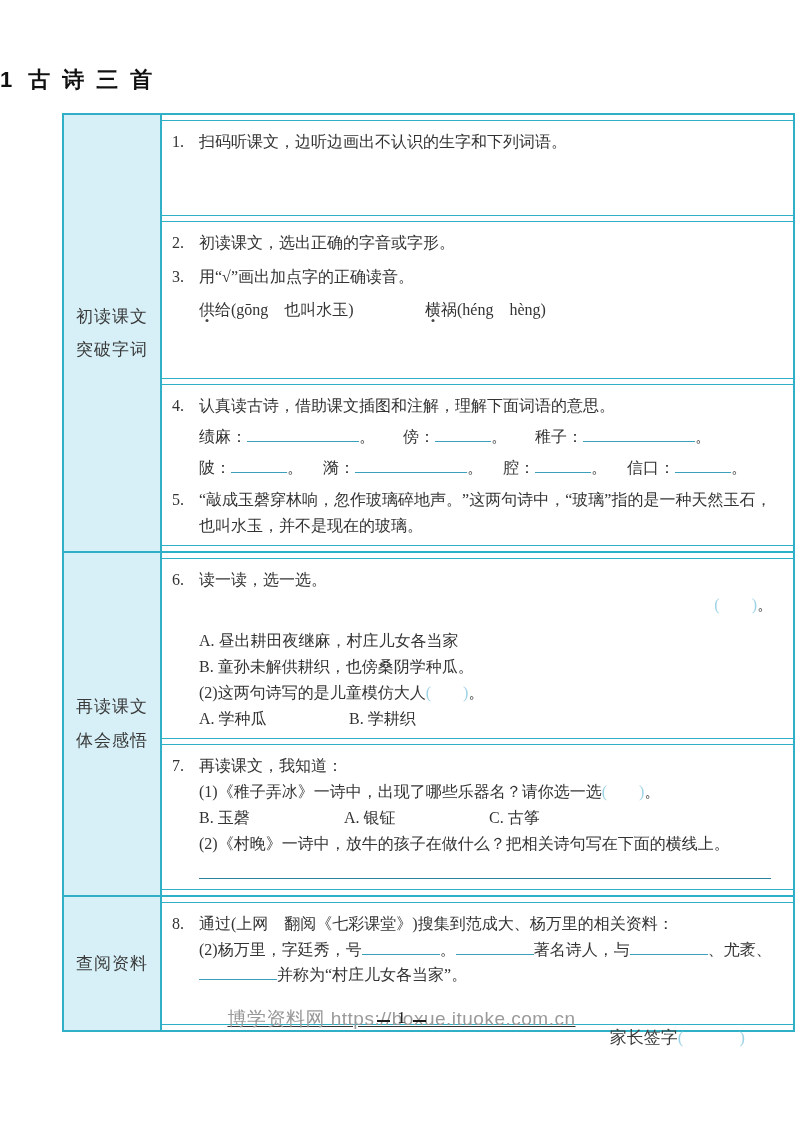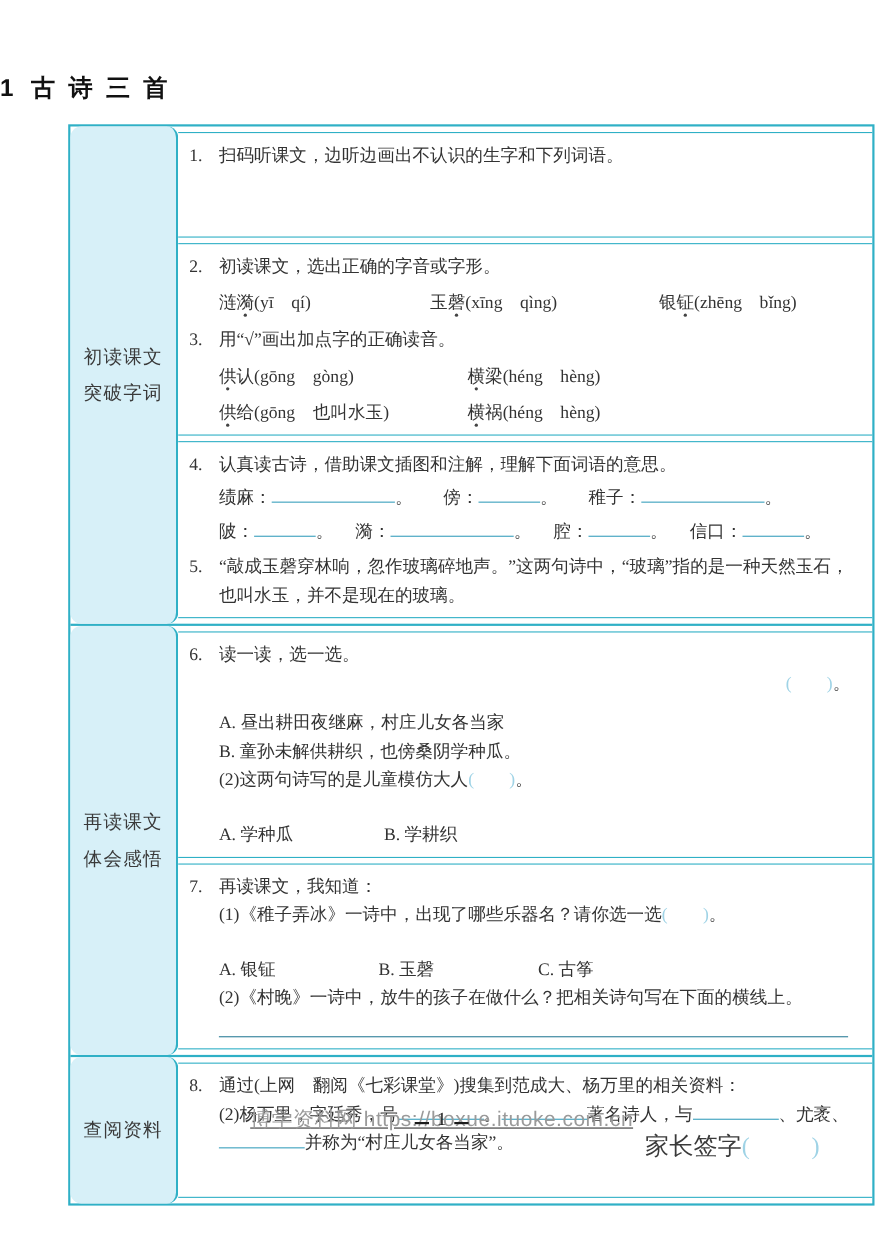--- a/index.html
+++ b/index.html
@@ -28,21 +28,21 @@
   .table{
     position:absolute;left:62px;top:113px;width:733px;
     border:2px solid var(--teal);background:#fff;
   }
   .row{display:flex;align-items:stretch;}
   .row + .row{border-top:2px solid var(--teal);}
   .label-cell{
     width:98px;flex:none;background:var(--leftbg);
     border-right:2px solid var(--teal);
     display:flex;flex-direction:column;align-items:center;justify-content:center;
-    font-size:17px;color:#3a3a3a;letter-spacing:1px;line-height:1.95;border-radius:10px;
+    font-size:17px;color:#3a3a3a;letter-spacing:1px;line-height:1.95;
   }
   .content-cell{
     flex:1;display:flex;flex-direction:column;gap:5px;padding:5px 0;
   }
   .sub-box{
     border-top:1.5px solid var(--teal);
     border-bottom:1.5px solid var(--teal);
     padding:8px 16px 6px 10px;
   }
   .sub-box:first-child{}
@@ -70,30 +70,30 @@
   .defgroup{margin-right:24px;}
   .defline2 .defgroup{margin-right:16px;}
   .blank{
     display:inline-block;border-bottom:1.5px solid var(--line);
     height:0.95em;vertical-align:baseline;
   }
   .bl-s{width:56px;} .bl-m{width:78px;} .bl-l{width:112px;}
   .cyanp{color:var(--cyan);}
   .answer-right{text-align:right;padding-right:4px;}
   .gap10{height:10px;}
-  .optrow{display:flex;margin-top:24px;}
+  .optrow{display:flex;}
   .w150{width:150px;flex:none;}
   .w145{width:145px;flex:none;}
   .writeline{
     border-bottom:1.5px solid #2e7f9a;height:2px;
     margin:20px 6px 4px 0;
   }
   
   .sign{
-    position:absolute;top:1024px;right:58px;font-size:22px;color:#3a3a3a;
+    position:absolute;top:1024px;right:58px;font-size:17px;color:#3a3a3a;
   }
   .sign-gap{display:inline-block;width:56px;}
   .wm-wrap{
     position:absolute;top:1004px;left:0;width:100%;height:34px;
     text-align:center;
     text-decoration:underline;
   }
   .wm{
     color:#9a9a9a;font-size:19px;letter-spacing:0.5px;
     font-family:"Liberation Sans","DejaVu Sans",sans-serif;
@@ -128,35 +128,26 @@
             <div>扫码听课文，边听边画出不认识的生字和下列词语。</div>
           </div>
         </div>
       </div>
 
       <div class="sub-box mh158 fill">
         <div class="q">
           <span class="qnum">2.</span>
           <div class="qbody">
             <div>初读课文，选出正确的字音或字形。</div>
-            <div class="pron-row">
-              <span class="c3-1"><span>涟</span><span class="dotted">漪</span><span>(yī　qí)</span></span>
-              <span class="c3-2"><span>玉</span><span class="dotted">磬</span><span>(xīng　qìng)</span></span>
-              <span><span>银</span><span class="dotted">钲</span><span>(zhēng　bǐng)</span></span>
-            </div>
           </div>
         </div>
         <div class="q" style="margin-top:8px;">
           <span class="qnum">3.</span>
           <div class="qbody">
             <div>用“√”画出加点字的正确读音。</div>
-            <div class="pron-row">
-              <span class="c2-1"><span class="dotted">供</span><span>认(gōng　gòng)</span></span>
-              <span><span class="dotted">横</span><span>梁(héng　hèng)</span></span>
-            </div>
             <div class="pron-row">
               <span class="c2-1"><span class="dotted">供</span><span>给(gōng　也叫水玉)</span></span>
               <span><span class="dotted">横</span><span>祸(héng　hèng)</span></span>
             </div>
           </div>
         </div>
       </div>
 
       <div class="sub-box mh112">
         <div class="q">
@@ -212,22 +203,22 @@
         </div>
       </div>
 
       <div class="sub-box mh120">
         <div class="q">
           <span class="qnum">7.</span>
           <div class="qbody">
             <div>再读课文，我知道：</div>
             <div><span>(1)《稚子弄冰》一诗中，出现了哪些乐器名？请你选一选</span><span class="cyanp">(　　)</span><span>。</span></div>
             <div class="optrow">
+              <span class="w145">B. 玉磬</span>
               <span class="w145">A. 银钲</span>
-              <span class="w145">B. 玉磬</span>
               <span>C. 古筝</span>
             </div>
             <div>(2)《村晚》一诗中，放牛的孩子在做什么？把相关诗句写在下面的横线上。</div>
             <div class="writeline"></div>
           </div>
         </div>
       </div>
 
     </div>
   </div>

